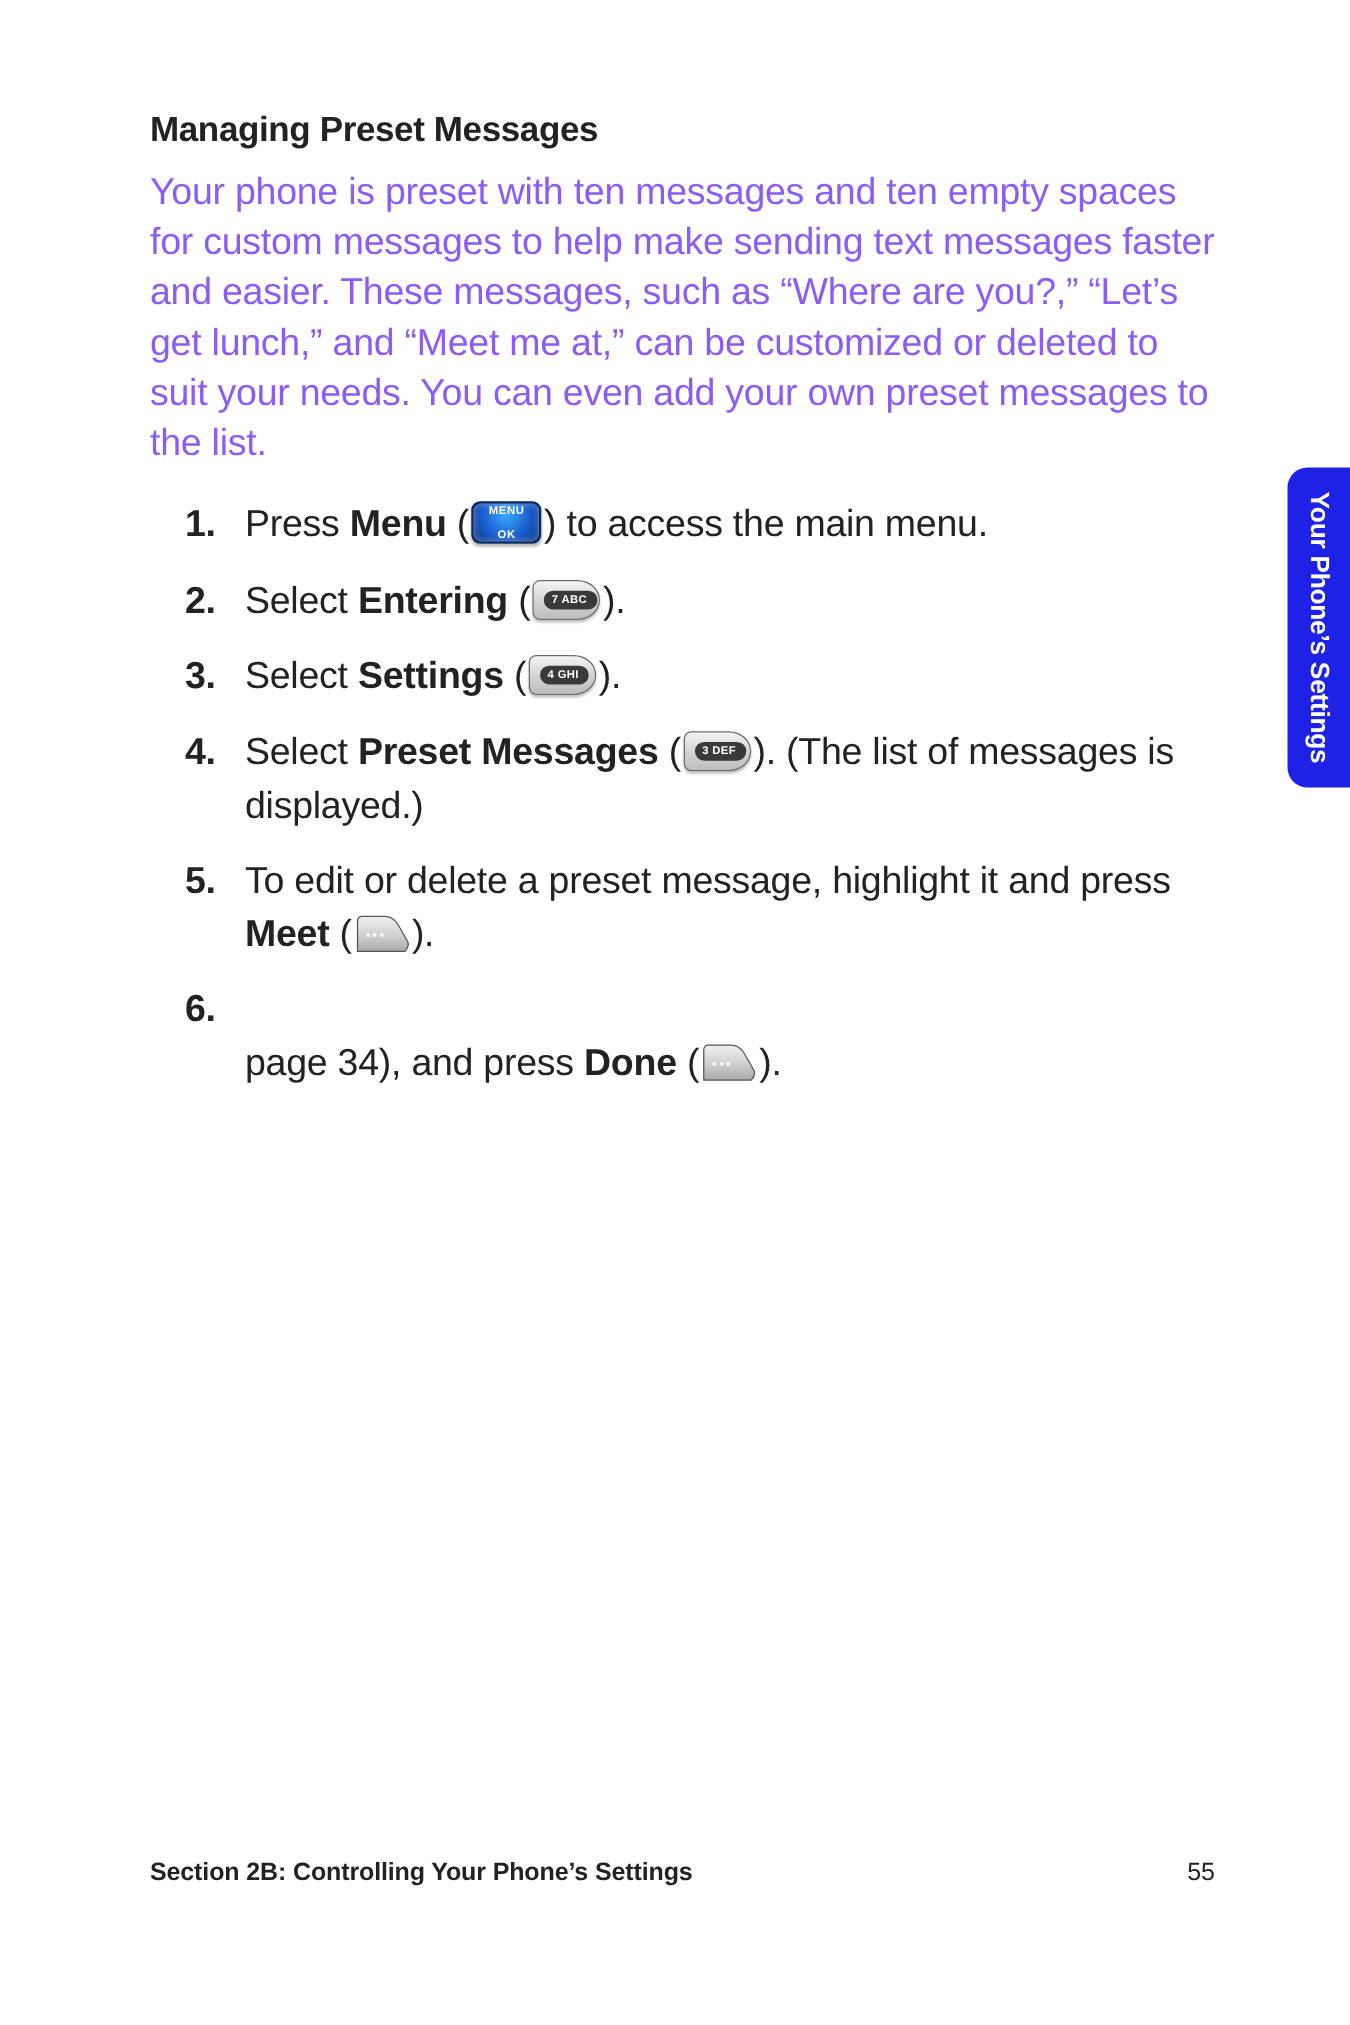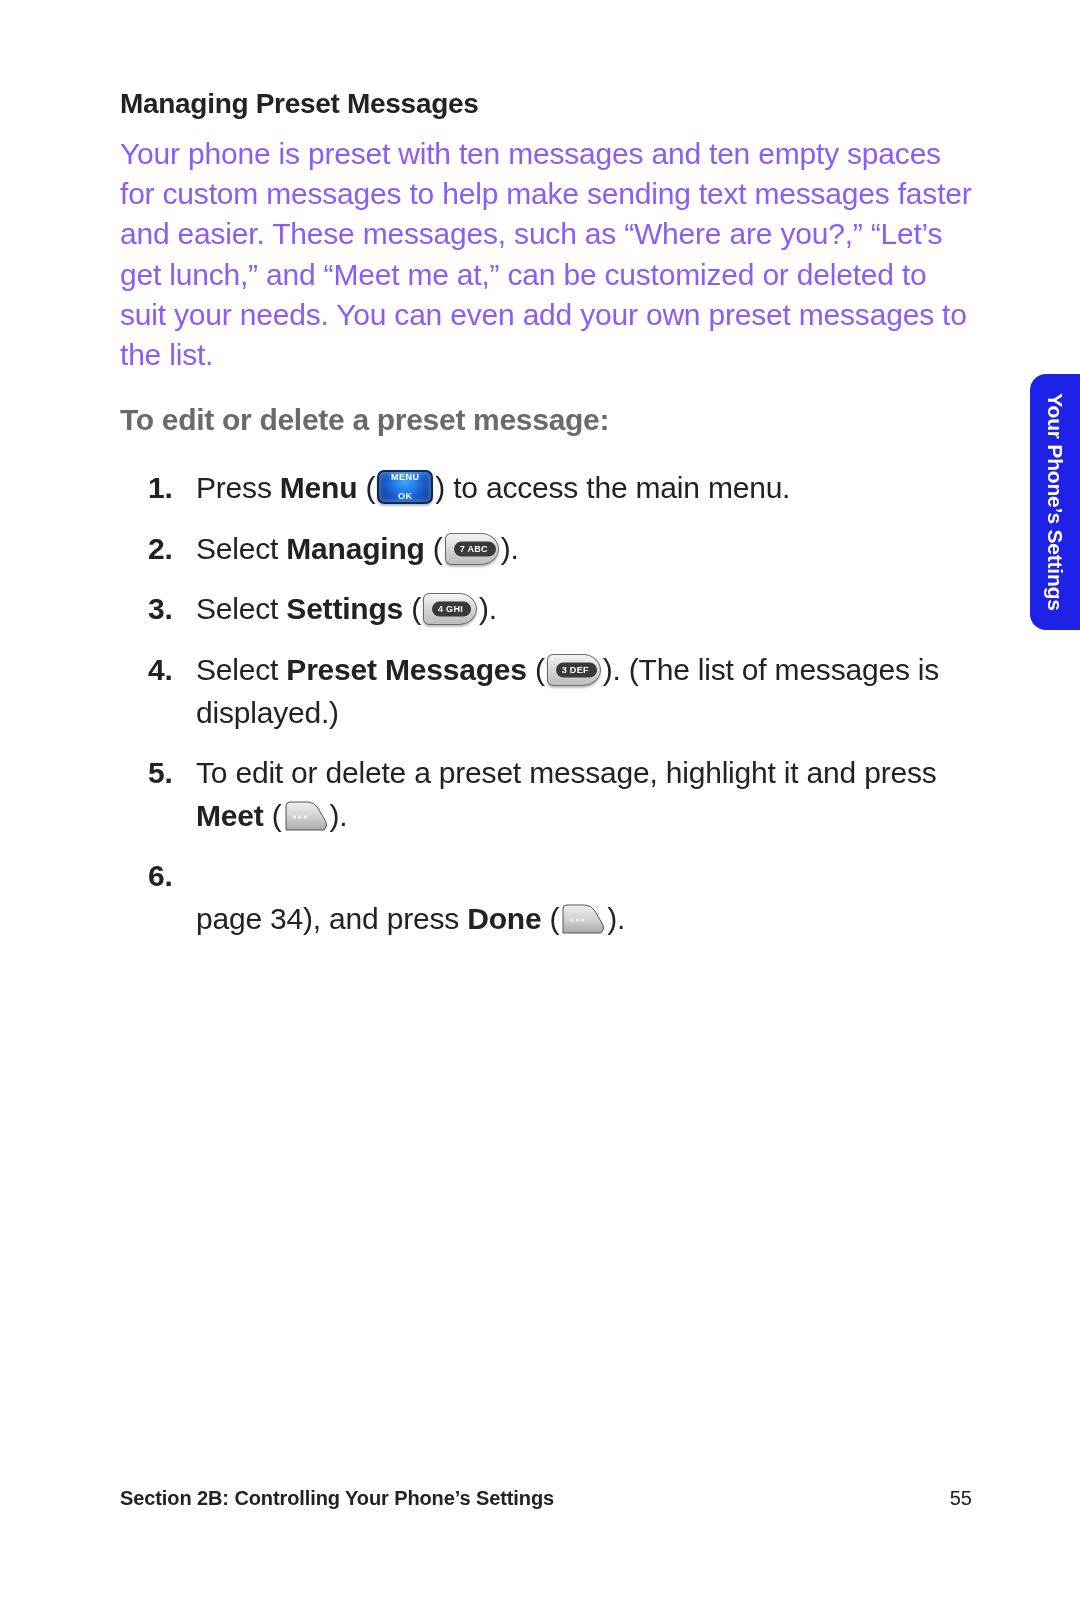--- a/index.html
+++ b/index.html
@@ -177,32 +177,31 @@
 </style>
 </head>
 <body>
 
 <div class="page">
 
   <div class="heading">Managing Preset Messages</div>
 
   <div class="body-para">Your phone is preset with ten messages and ten empty spaces for custom messages to help make sending text messages faster and easier. These messages, such as “Where are you?,” “Let’s get lunch,” and “Meet me at,” can be customized or deleted to suit your needs. You can even add your own preset messages to the list.</div>
 
-  <div class="subhead">To edit or delete a preset message:</div>
 
   <ol class="steps">
 
     <li>
       <span class="num">1.</span>
       <span>Press </span><span class="b">Menu</span><span> (</span><span class="key key-menu"><span class="t1">MENU</span><span class="t2">OK</span></span><span>) to access the main menu.</span>
     </li>
 
     <li>
       <span class="num">2.</span>
-      <span>Select </span><span class="b">Managing</span><span> (</span><span class="key key-gray"><span class="pill">7 ABC</span></span><span>).</span>
+      <span>Select </span><span class="b">Entering</span><span> (</span><span class="key key-gray"><span class="pill">7 ABC</span></span><span>).</span>
     </li>
 
     <li>
       <span class="num">3.</span>
       <span>Select </span><span class="b">Settings</span><span> (</span><span class="key key-gray"><span class="pill">4 GHI</span></span><span>).</span>
     </li>
 
     <li>
       <span class="num">4.</span>
       <span>Select </span><span class="b">Preset Messages</span><span> (</span><span class="key key-gray"><span class="pill">3 DEF</span></span><span>). (The list of messages is displayed.)</span>

